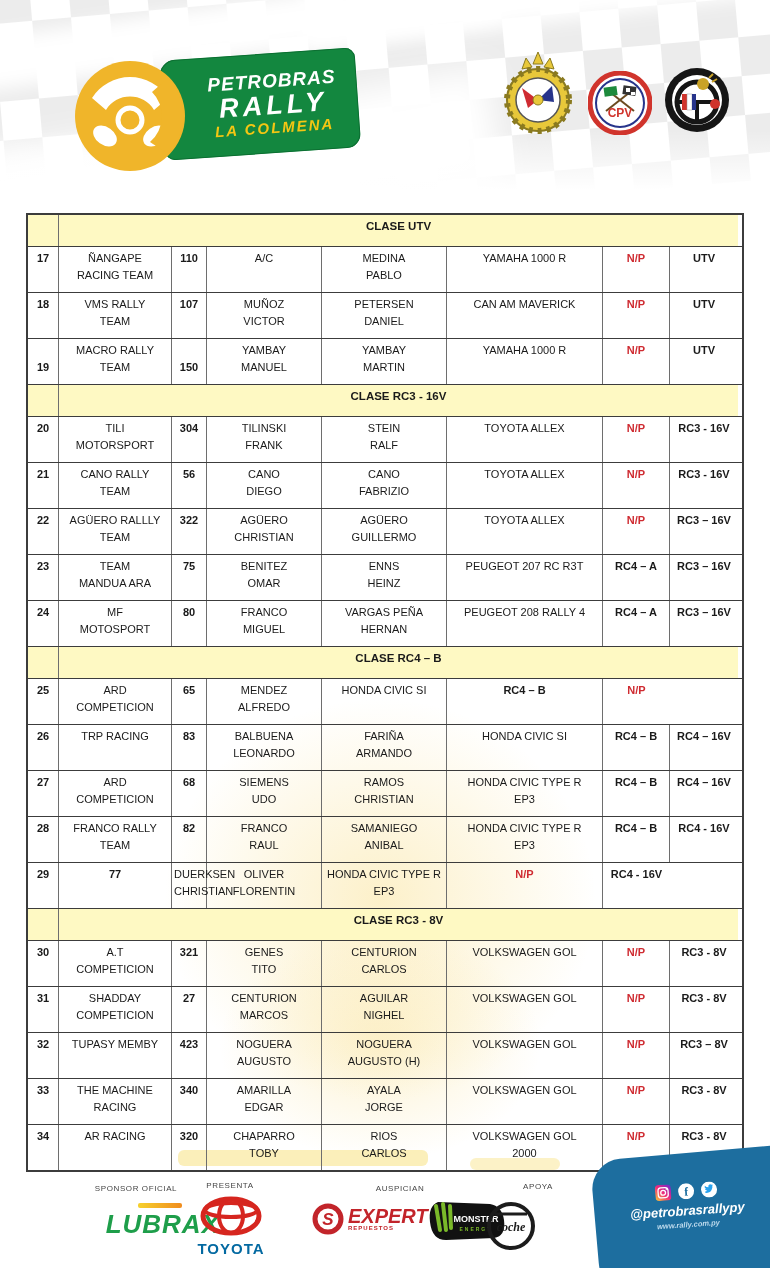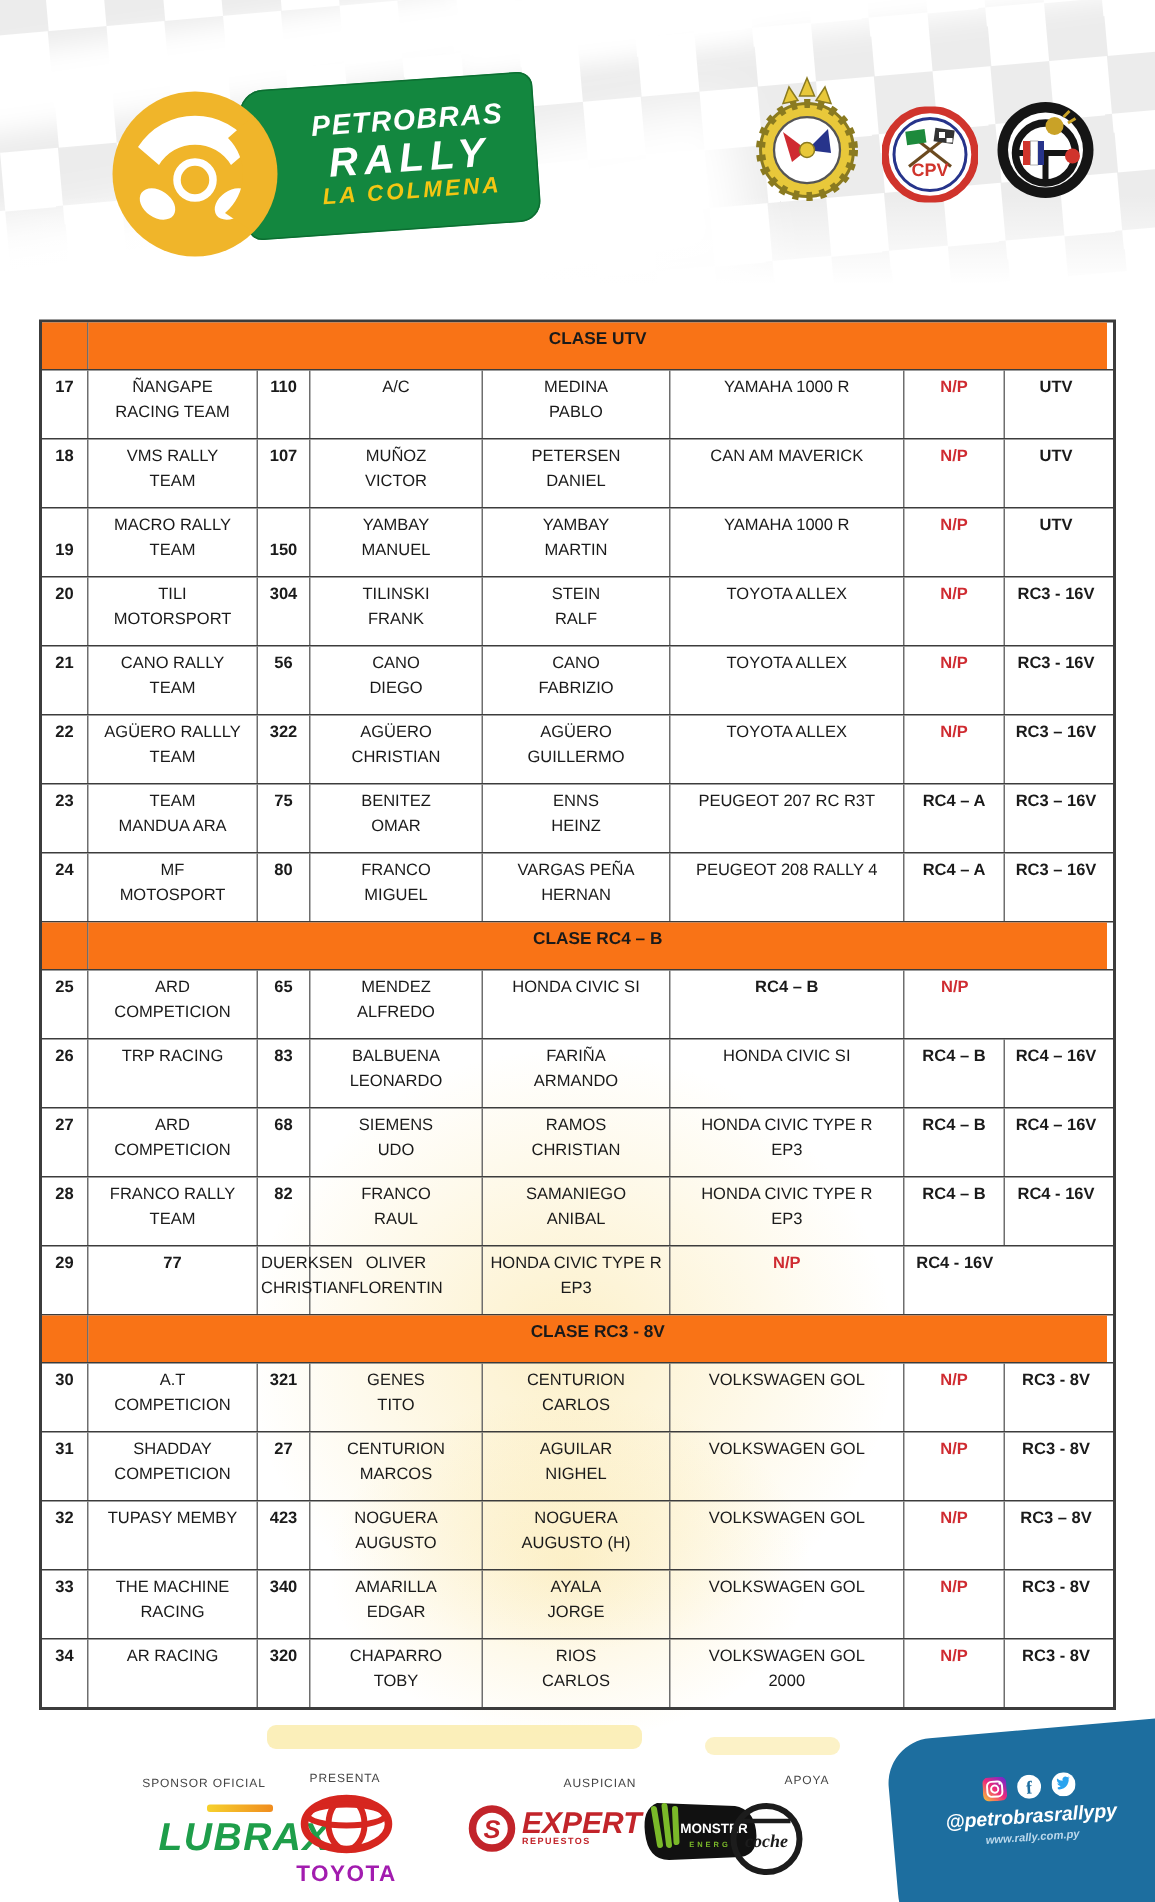--- a/index.html
+++ b/index.html
@@ -39,32 +39,32 @@
     background:rgba(248,226,130,.45);}
   
   .entry-table{position:absolute;left:26px;top:213px;width:718px;border:2px solid #3c3c3c;box-sizing:border-box;}
   .row{display:grid;grid-template-columns:31px 113px 35px 115px 125px 156px 67px 68px;
     border-bottom:1px solid #3c3c3c;}
   .row:last-child{border-bottom:none;}
   .cell{border-right:1px solid #6e6e6e;padding:3px 2px 2px;text-align:center;font-size:11px;
     line-height:1.5;white-space:pre-line;min-height:40px;box-sizing:border-box;}
   .cell:last-child{border-right:none;}
   .data-row .cell{min-height:45px;}
-  .header-row .cell{min-height:31px;background:#f97316;font-weight:bold;font-size:11.5px;}
+  .header-row .cell{min-height:31px;background:#fef9c3;font-weight:bold;font-size:11.5px;}
   .header-row .title-cell{grid-column:2 / -1;}
   .b{font-weight:bold;}
   .red{color:#cf2b31;}
   
   .sp-label{position:absolute;font-size:8px;letter-spacing:.6px;color:#454545;transform:translateX(-50%);}
   .lubrax{position:absolute;left:80px;top:1203px;width:140px;text-align:right;}
   .lubrax-bar{display:block;margin:0 auto 1px 58px;width:44px;height:5px;border-radius:2px;
     background:linear-gradient(90deg,#f6d12d,#f08c1e);}
   .lubrax-text{color:#1e9e4a;font-weight:bold;font-style:italic;font-size:26px;letter-spacing:1px;}
   .toyota{position:absolute;left:196px;top:1196px;width:70px;text-align:center;}
-  .toyota-text{color:#a21caf;font-weight:bold;font-size:15px;letter-spacing:1px;}
+  .toyota-text{color:#0369a1;font-weight:bold;font-size:15px;letter-spacing:1px;}
   .expert{position:absolute;left:312px;top:1203px;display:flex;align-items:center;gap:4px;}
   .expert-text{color:#c2242a;font-weight:bold;font-style:italic;font-size:20px;line-height:.9;}
   .expert-sub{color:#c2242a;font-size:6px;letter-spacing:1px;font-weight:bold;}
   .monster{position:absolute;left:424px;top:1196px;}
   .coche{position:absolute;left:485px;top:1200px;text-align:right;}
   .blue-panel{position:absolute;left:596px;top:1152px;width:210px;height:150px;background:#1d6e9f;
     transform:rotate(-5deg);border-radius:30px 8px 22px 48px;}
   .panel-inner{position:absolute;left:18px;top:30px;width:150px;text-align:center;transform:rotate(1deg);}
   .social-row{display:flex;justify-content:center;gap:7px;margin-bottom:4px;}
   .handle{color:#fff;font-weight:bold;font-style:italic;font-size:13px;}
@@ -176,20 +176,24 @@
       <div class="cell b">
 150</div>
       <div class="cell">YAMBAY
 MANUEL</div>
       <div class="cell">YAMBAY
 MARTIN</div>
       <div class="cell">YAMAHA 1000 R</div>
       <div class="cell b red">N/P</div>
       <div class="cell b">UTV</div>
     </div>
+    <div class="row header-row">
+      <div class="cell"></div>
+      <div class="cell title-cell">CLASE RC3 - 16V</div>
+    </div>
     <div class="row data-row">
       <div class="cell b">20</div>
       <div class="cell">TILI
 MOTORSPORT</div>
       <div class="cell b">304</div>
       <div class="cell">TILINSKI
 FRANK</div>
       <div class="cell">STEIN
 RALF</div>
       <div class="cell">TOYOTA ALLEX</div>

